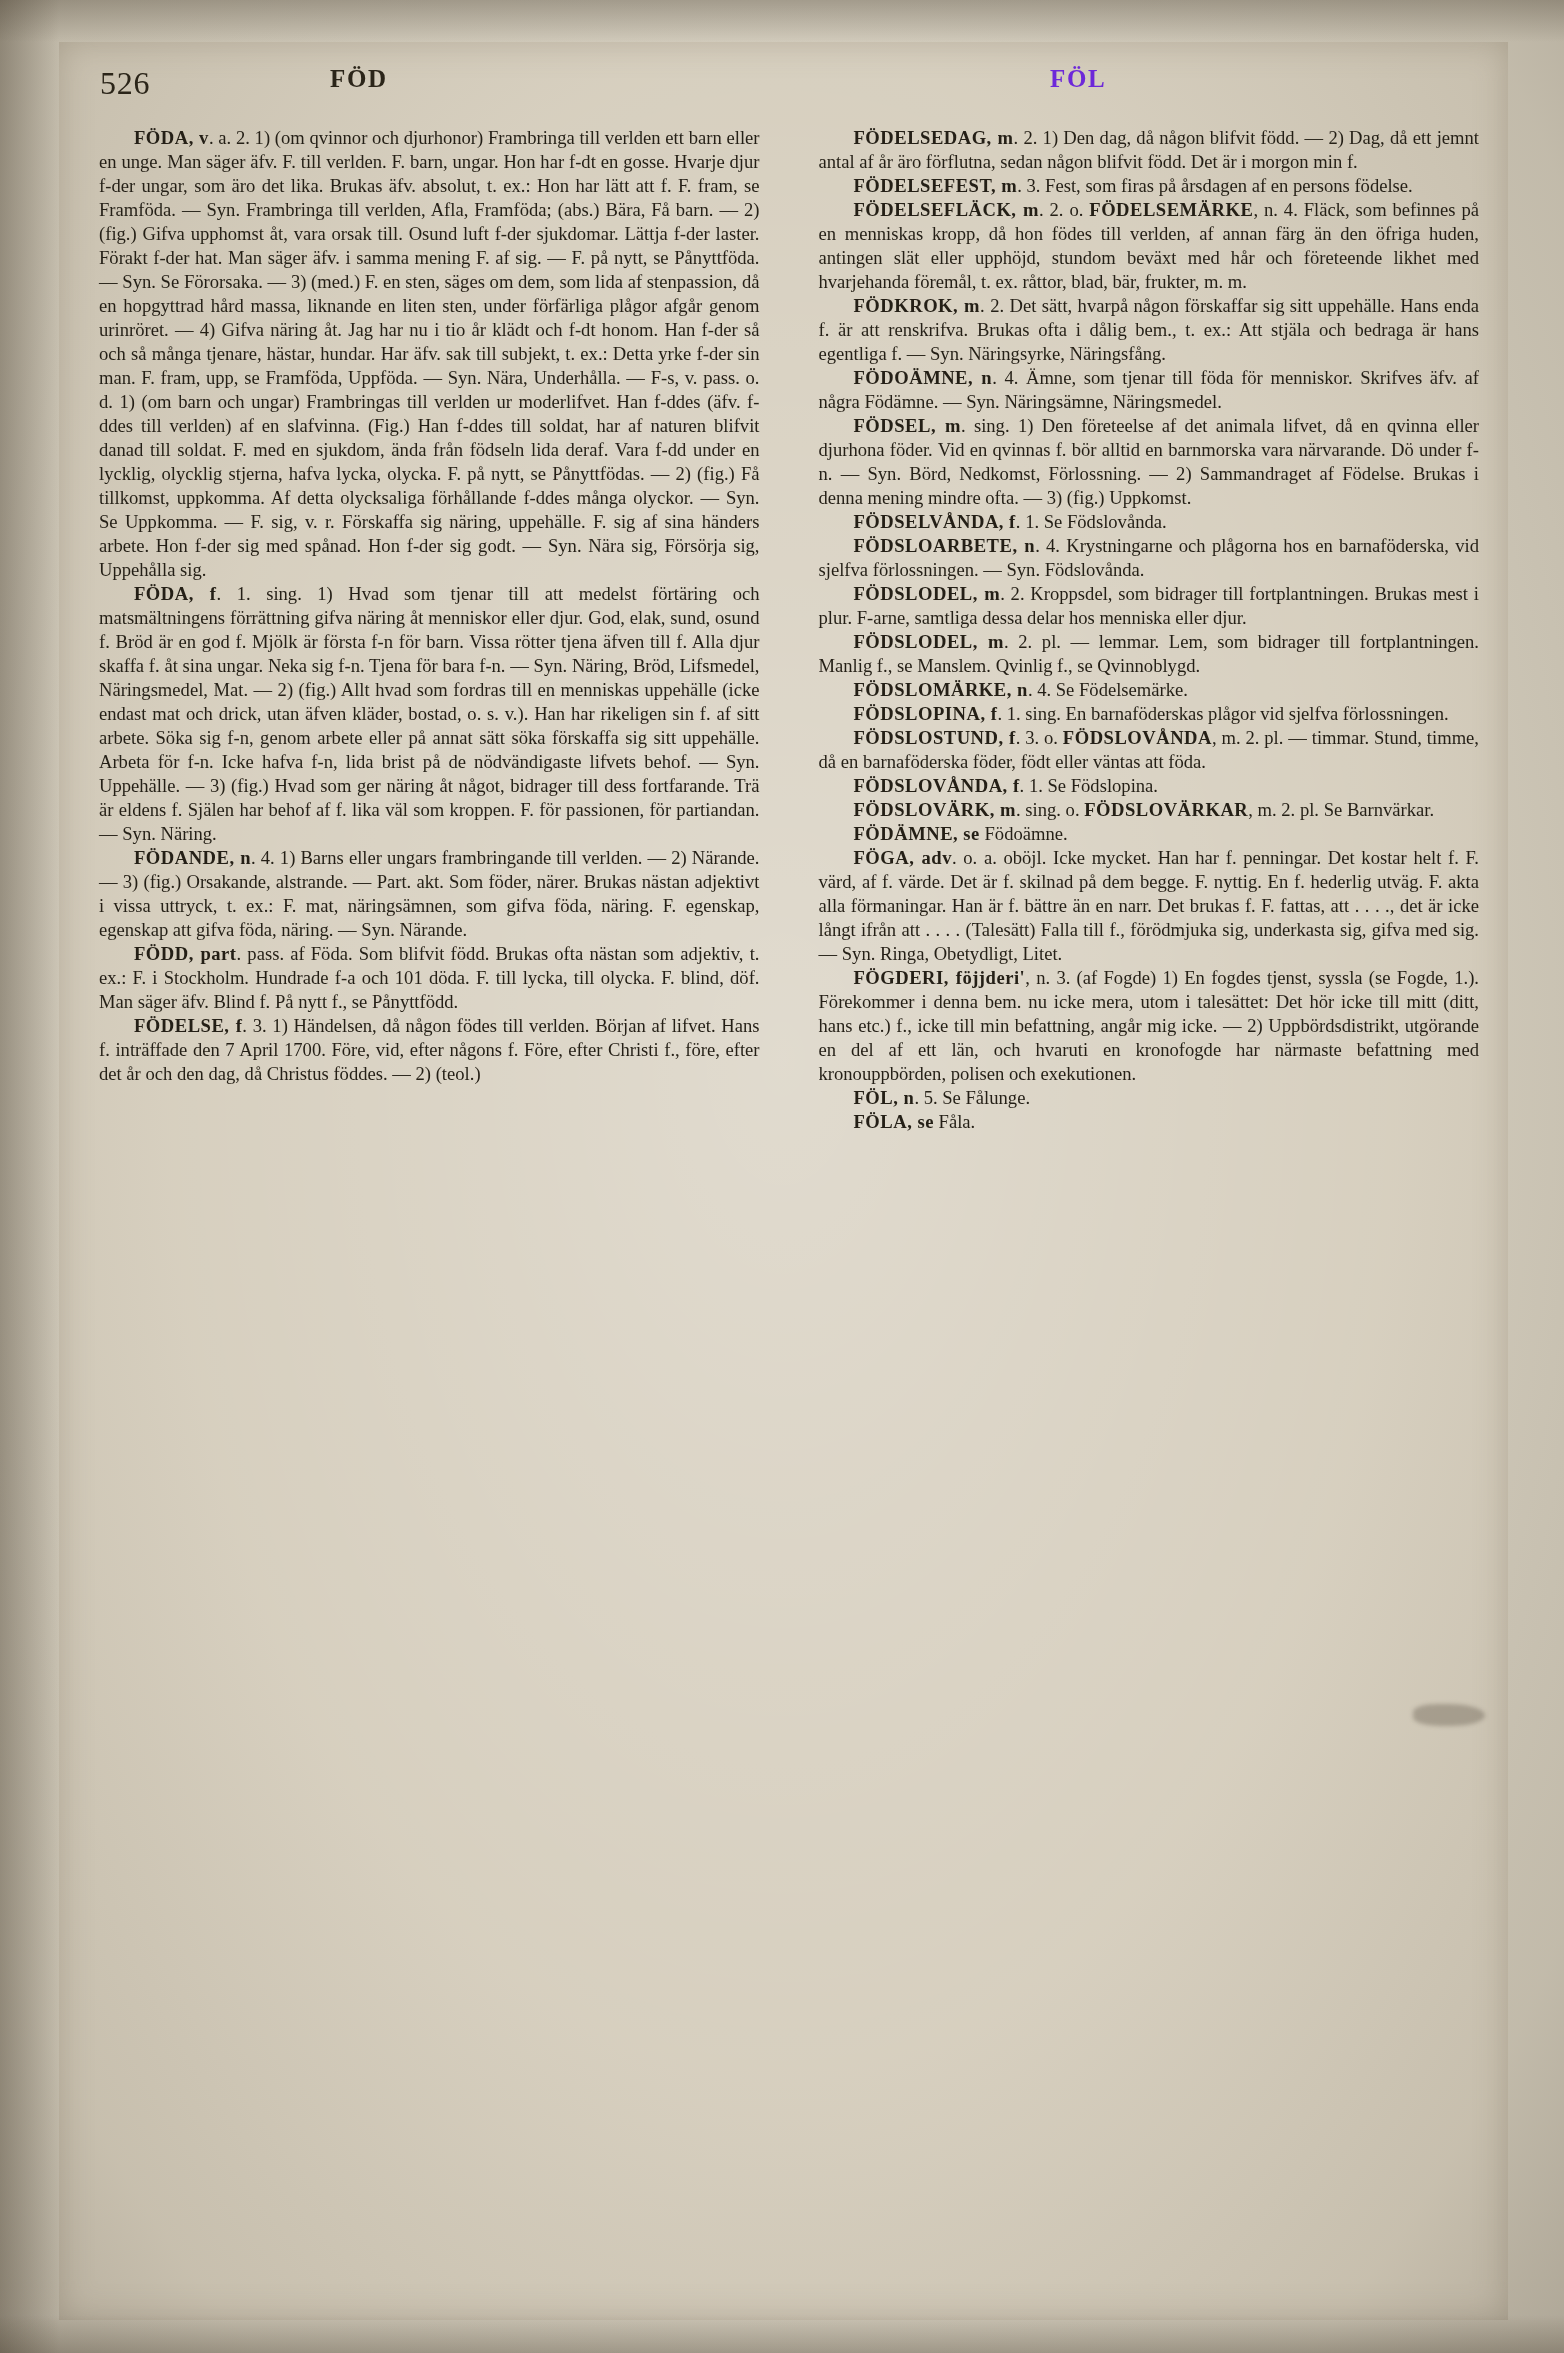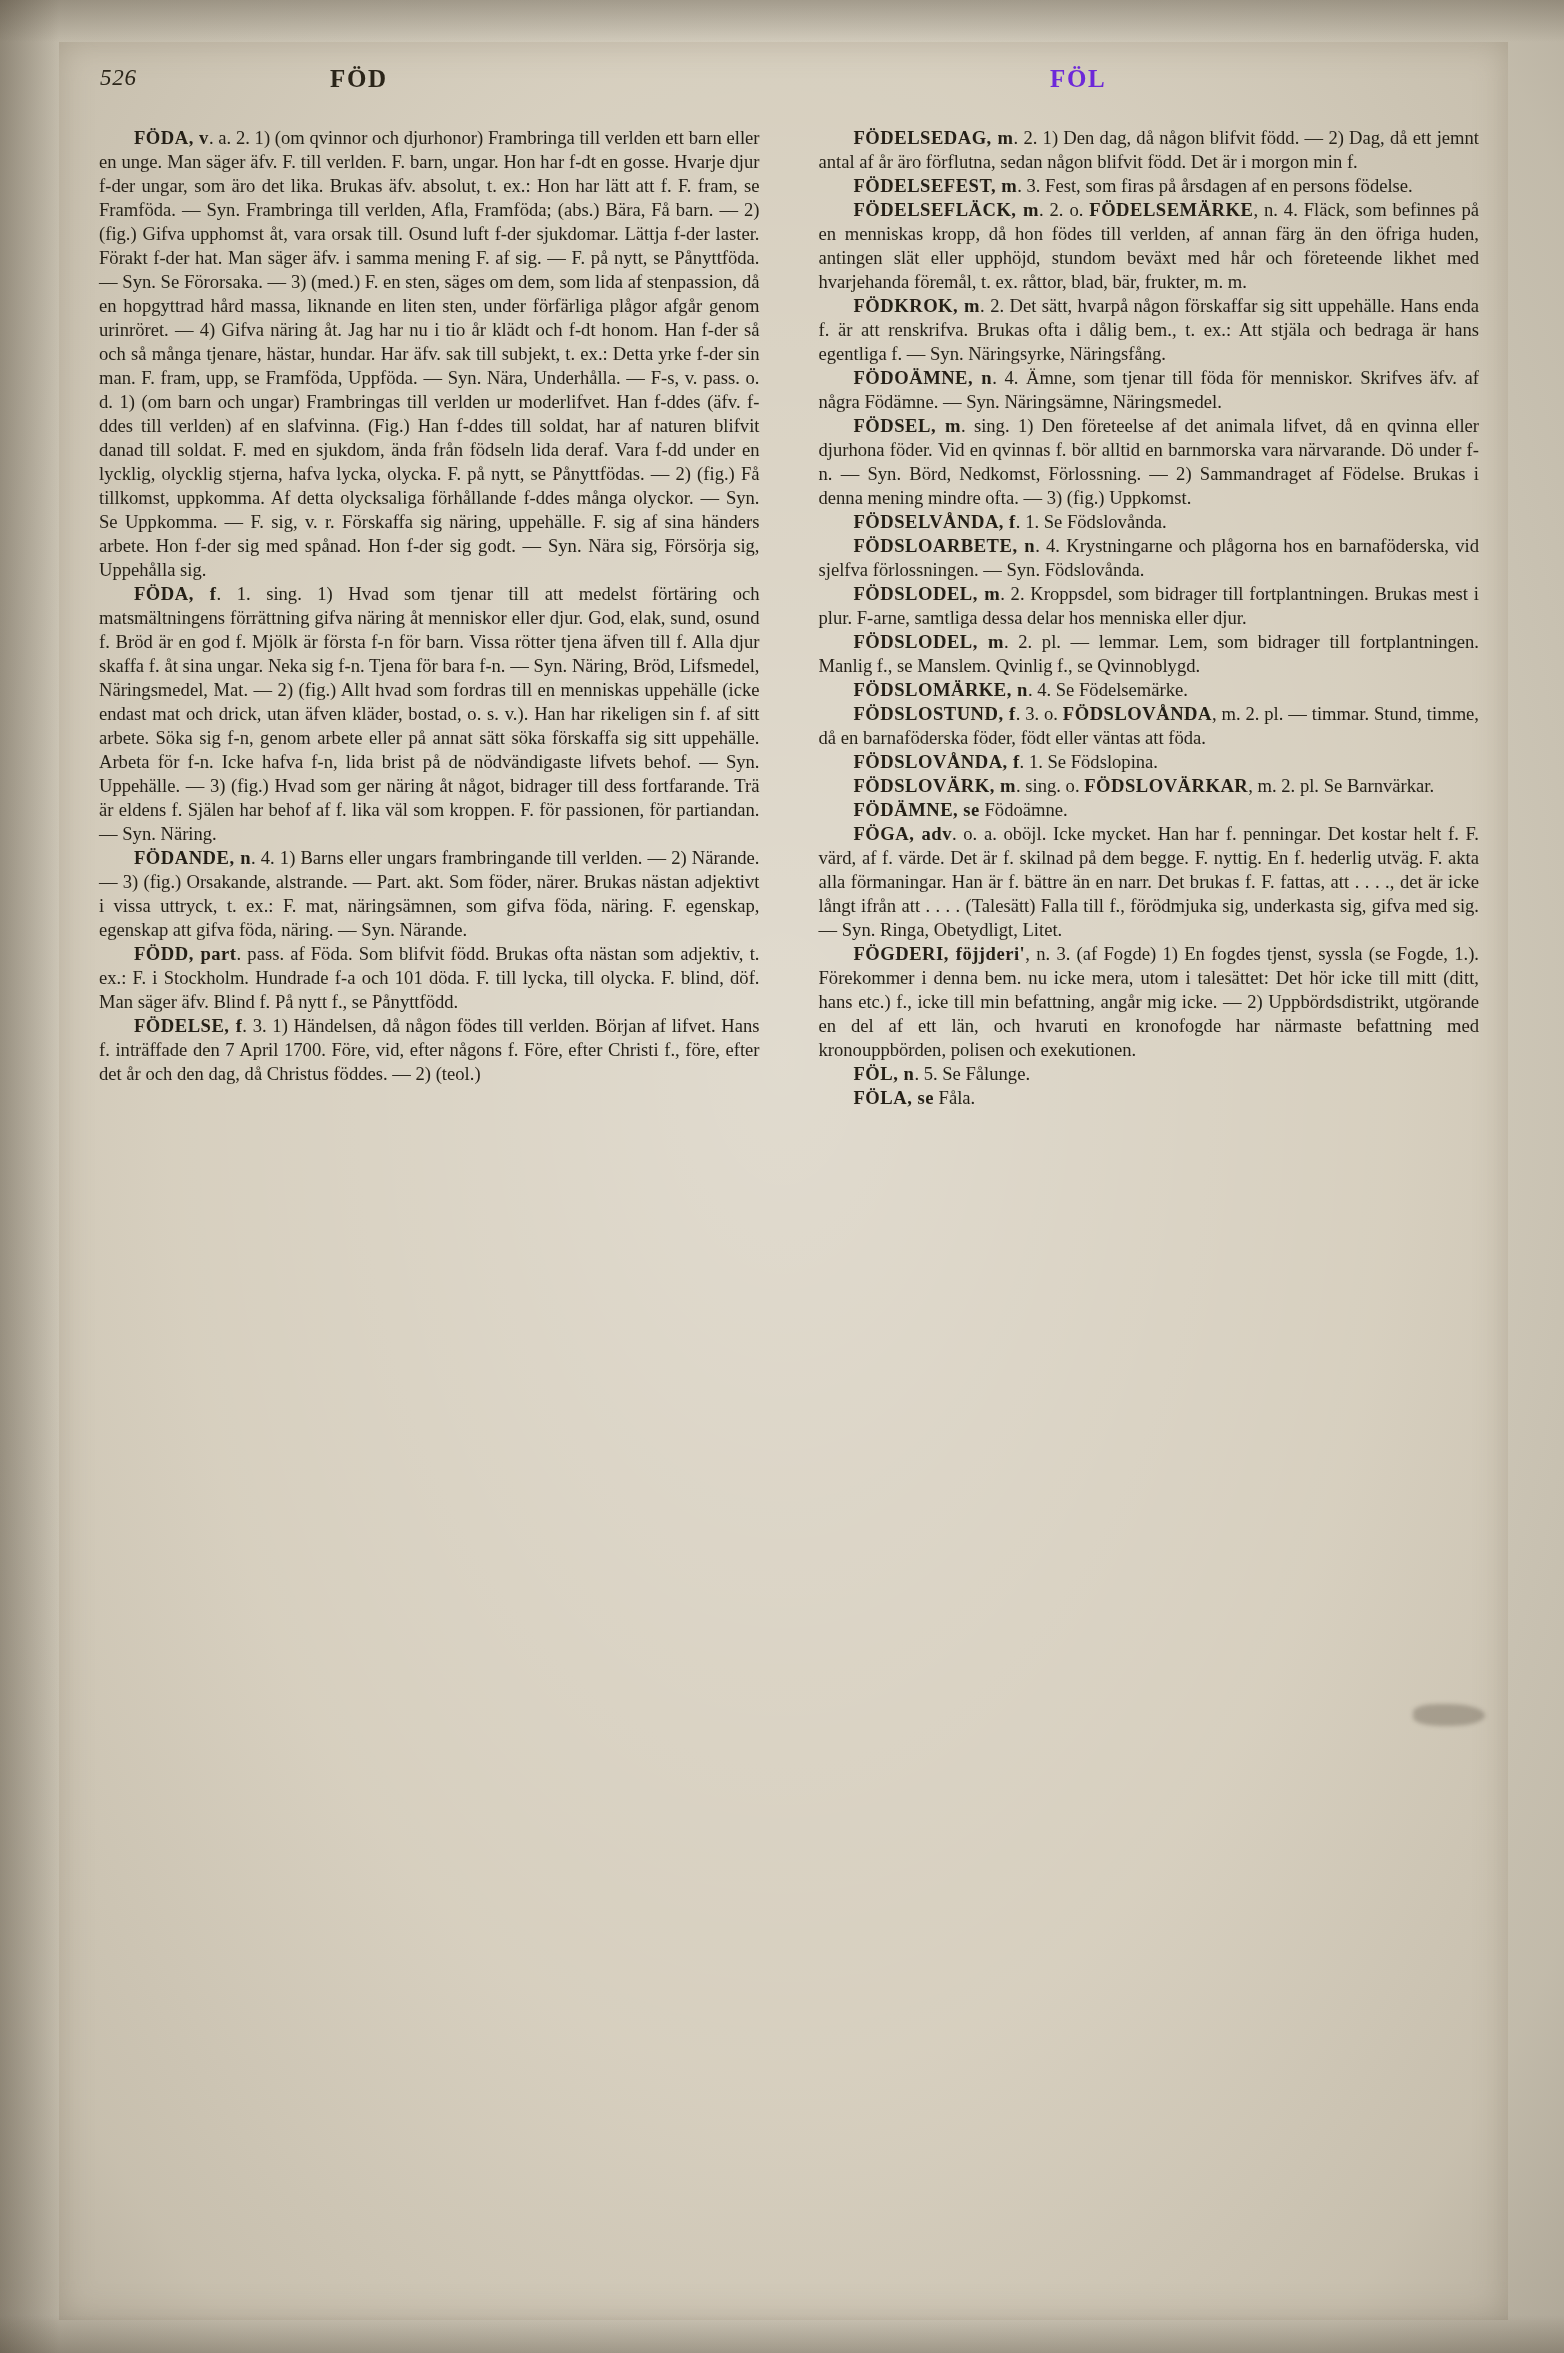--- a/index.html
+++ b/index.html
@@ -43,24 +43,23 @@
     top: 65px;
     left: 100px;
     width: 1373px;
     height: 33px;
     z-index: 4;
   }
   .header .folio {
     position: absolute;
     left: 0;
     top: 0;
-    font-size: 23px;
+    font-size: 32px;
     letter-spacing: 0.8px;
     color: #2b2519;
-    font-style: italic;
   }
   .header .hw-left {
     position: absolute;
     left: 230px;
     top: 0;
     font-size: 25px;
     font-weight: bold;
     letter-spacing: 1.7px;
     color: #2b2519;
   }
@@ -157,20 +156,21 @@
       <p><span class="sc">FÖDELSEFEST, m</span>. 3. Fest, som firas på årsdagen af en persons födelse.</p>
       <p><span class="sc">FÖDELSEFLÄCK, m</span>. 2. o. <span class="sc">FÖDELSEMÄRKE</span>, n. 4. Fläck, som befinnes på en menniskas kropp, då hon födes till verlden, af annan färg än den öfriga huden, antingen slät eller upphöjd, stundom beväxt med hår och företeende likhet med hvarjehanda föremål, t. ex. råttor, blad, bär, frukter, m. m.</p>
       <p><span class="sc">FÖDKROK, m</span>. 2. Det sätt, hvarpå någon förskaffar sig sitt uppehälle. Hans enda f. är att renskrifva. Brukas ofta i dålig bem., t. ex.: Att stjäla och bedraga är hans egentliga f. — Syn. Näringsyrke, Näringsfång.</p>
       <p><span class="sc">FÖDOÄMNE, n</span>. 4. Ämne, som tjenar till föda för menniskor. Skrifves äfv. af några Födämne. — Syn. Näringsämne, Näringsmedel.</p>
       <p><span class="sc">FÖDSEL, m</span>. sing. 1) Den företeelse af det animala lifvet, då en qvinna eller djurhona föder. Vid en qvinnas f. bör alltid en barnmorska vara närvarande. Dö under f-n. — Syn. Börd, Nedkomst, Förlossning. — 2) Sammandraget af Födelse. Brukas i denna mening mindre ofta. — 3) (fig.) Uppkomst.</p>
       <p><span class="sc">FÖDSELVÅNDA, f</span>. 1. Se Födslovånda.</p>
       <p><span class="sc">FÖDSLOARBETE, n</span>. 4. Krystningarne och plågorna hos en barnaföderska, vid sjelfva förlossningen. — Syn. Födslovånda.</p>
       <p><span class="sc">FÖDSLODEL, m</span>. 2. Kroppsdel, som bidrager till fortplantningen. Brukas mest i plur. F-arne, samtliga dessa delar hos menniska eller djur.</p>
       <p><span class="sc">FÖDSLODEL, m</span>. 2. pl. — lemmar. Lem, som bidrager till fortplantningen. Manlig f., se Manslem. Qvinlig f., se Qvinnoblygd.</p>
       <p><span class="sc">FÖDSLOMÄRKE, n</span>. 4. Se Födelsemärke.</p>
+      <p><span class="sc">FÖDSLOPINA, f</span>. 1. sing. En barnaföderskas plågor vid sjelfva förlossningen.</p>
       <p><span class="sc">FÖDSLOSTUND, f</span>. 3. o. <span class="sc">FÖDSLOVÅNDA</span>, m. 2. pl. — timmar. Stund, timme, då en barnaföderska föder, födt eller väntas att föda.</p>
       <p><span class="sc">FÖDSLOVÅNDA, f</span>. 1. Se Födslopina.</p>
       <p><span class="sc">FÖDSLOVÄRK, m</span>. sing. o. <span class="sc">FÖDSLOVÄRKAR</span>, m. 2. pl. Se Barnvärkar.</p>
       <p><span class="sc">FÖDÄMNE, se</span> Födoämne.</p>
       <p><span class="sc">FÖGA, adv</span>. o. a. oböjl. Icke mycket. Han har f. penningar. Det kostar helt f. F. värd, af f. värde. Det är f. skilnad på dem begge. F. nyttig. En f. hederlig utväg. F. akta alla förmaningar. Han är f. bättre än en narr. Det brukas f. F. fattas, att . . . ., det är icke långt ifrån att . . . . (Talesätt) Falla till f., förödmjuka sig, underkasta sig, gifva med sig. — Syn. Ringa, Obetydligt, Litet.</p>
       <p><span class="sc">FÖGDERI, föjjderi'</span>, n. 3. (af Fogde) 1) En fogdes tjenst, syssla (se Fogde, 1.). Förekommer i denna bem. nu icke mera, utom i talesättet: Det hör icke till mitt (ditt, hans etc.) f., icke till min befattning, angår mig icke. — 2) Uppbördsdistrikt, utgörande en del af ett län, och hvaruti en kronofogde har närmaste befattning med kronouppbörden, polisen och exekutionen.</p>
       <p><span class="sc">FÖL, n</span>. 5. Se Fålunge.</p>
       <p><span class="sc">FÖLA, se</span> Fåla.</p>
     </div>
   </div>

